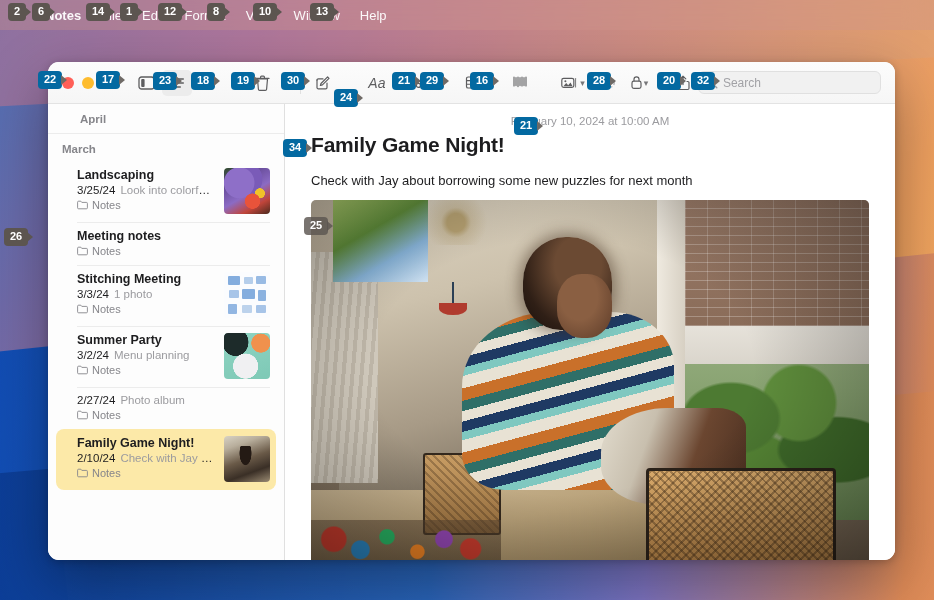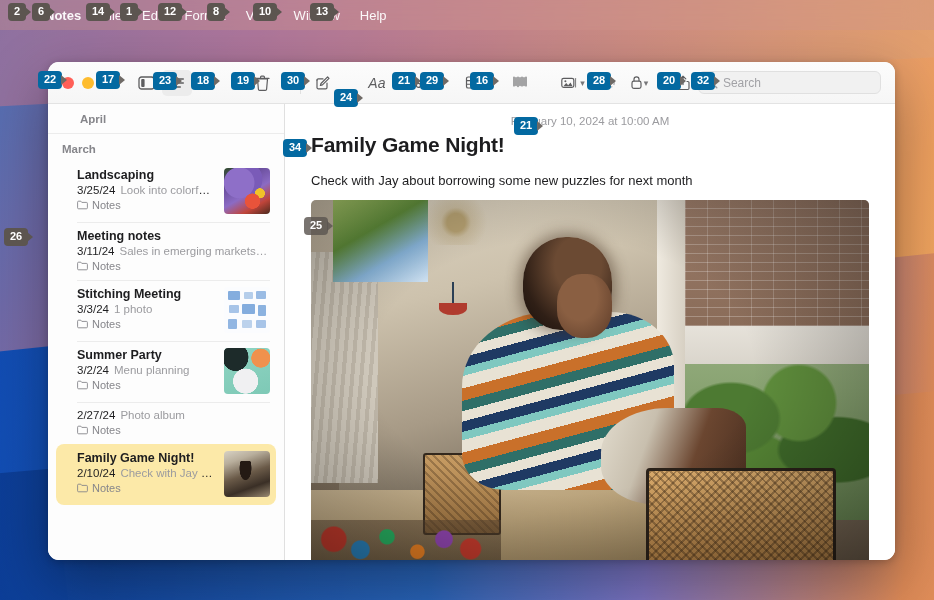--- a/index.html
+++ b/index.html
@@ -439,21 +439,20 @@
                 </svg>
               <span>Notes</span>
             </div>
           </div>
           <div class="thumb th-iris"></div>
         </div>
 
         <div class="note-row">
           <div class="note-main">
             <div class="note-title">Meeting notes</div>
-            <div class="note-sub"><span>3/11/24</span><span class="snip">Sales in emerging markets…</span></div>
             <div class="note-folder">
               <svg width="11" height="10" viewBox="0 0 11 10">
                   <path d="M.6 2.2A1 1 0 0 1 1.6 1.2h2.2l1 1.2h4.6a1 1 0 0 1 1 1v4.4a1 1 0 0 1-1 1H1.6a1 1 0 0 1-1-1z" fill="none" stroke="#86868b" stroke-width="0.9"></path>
                 </svg>
               <span>Notes</span>
             </div>
           </div>
         </div>
 
         <div class="note-row">

